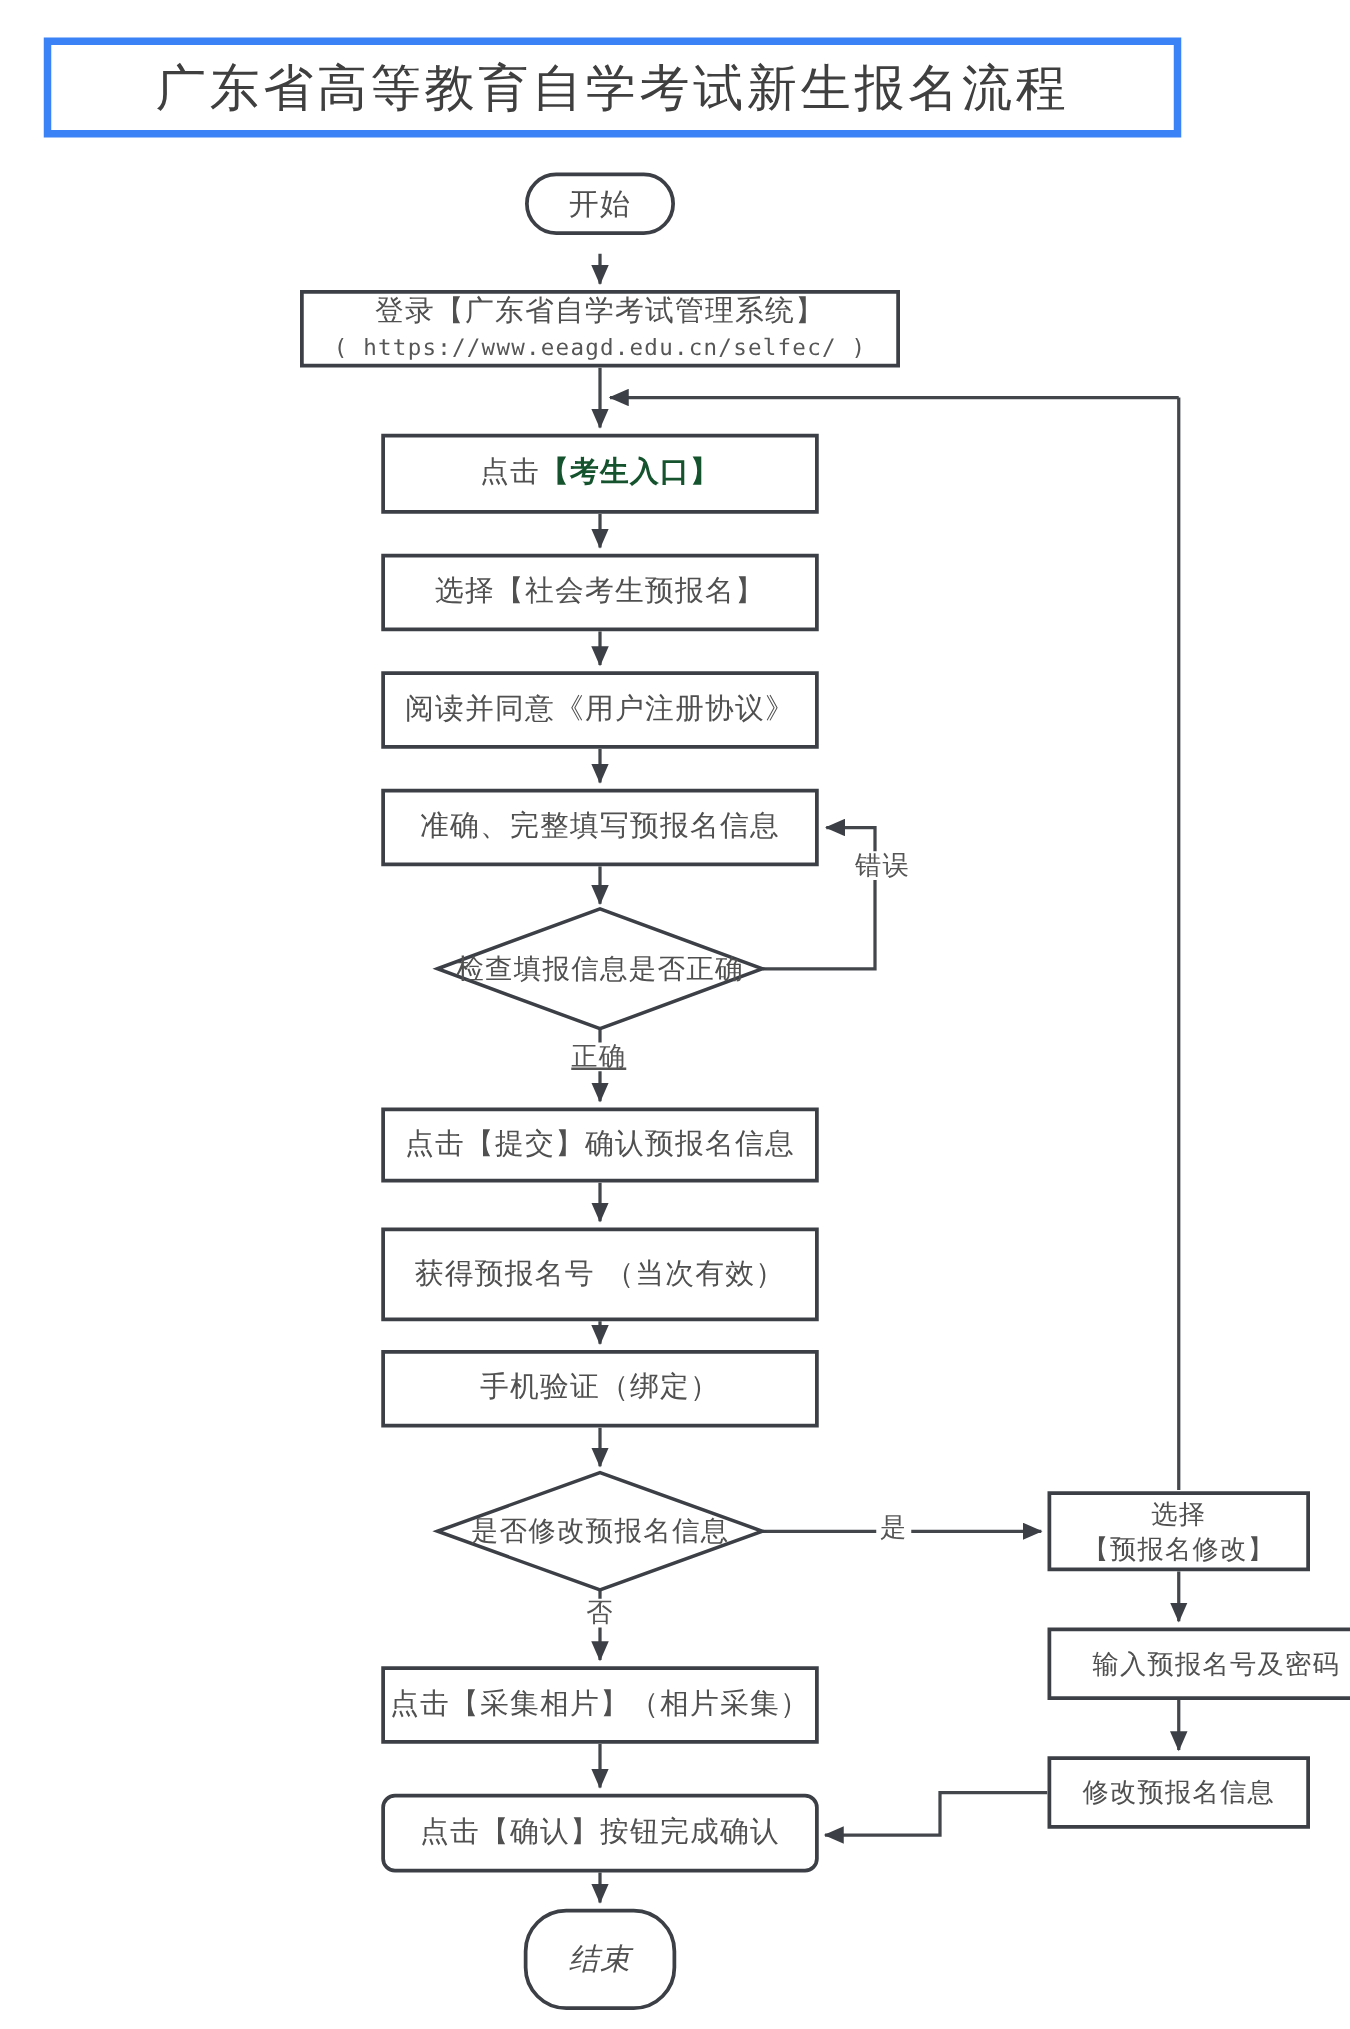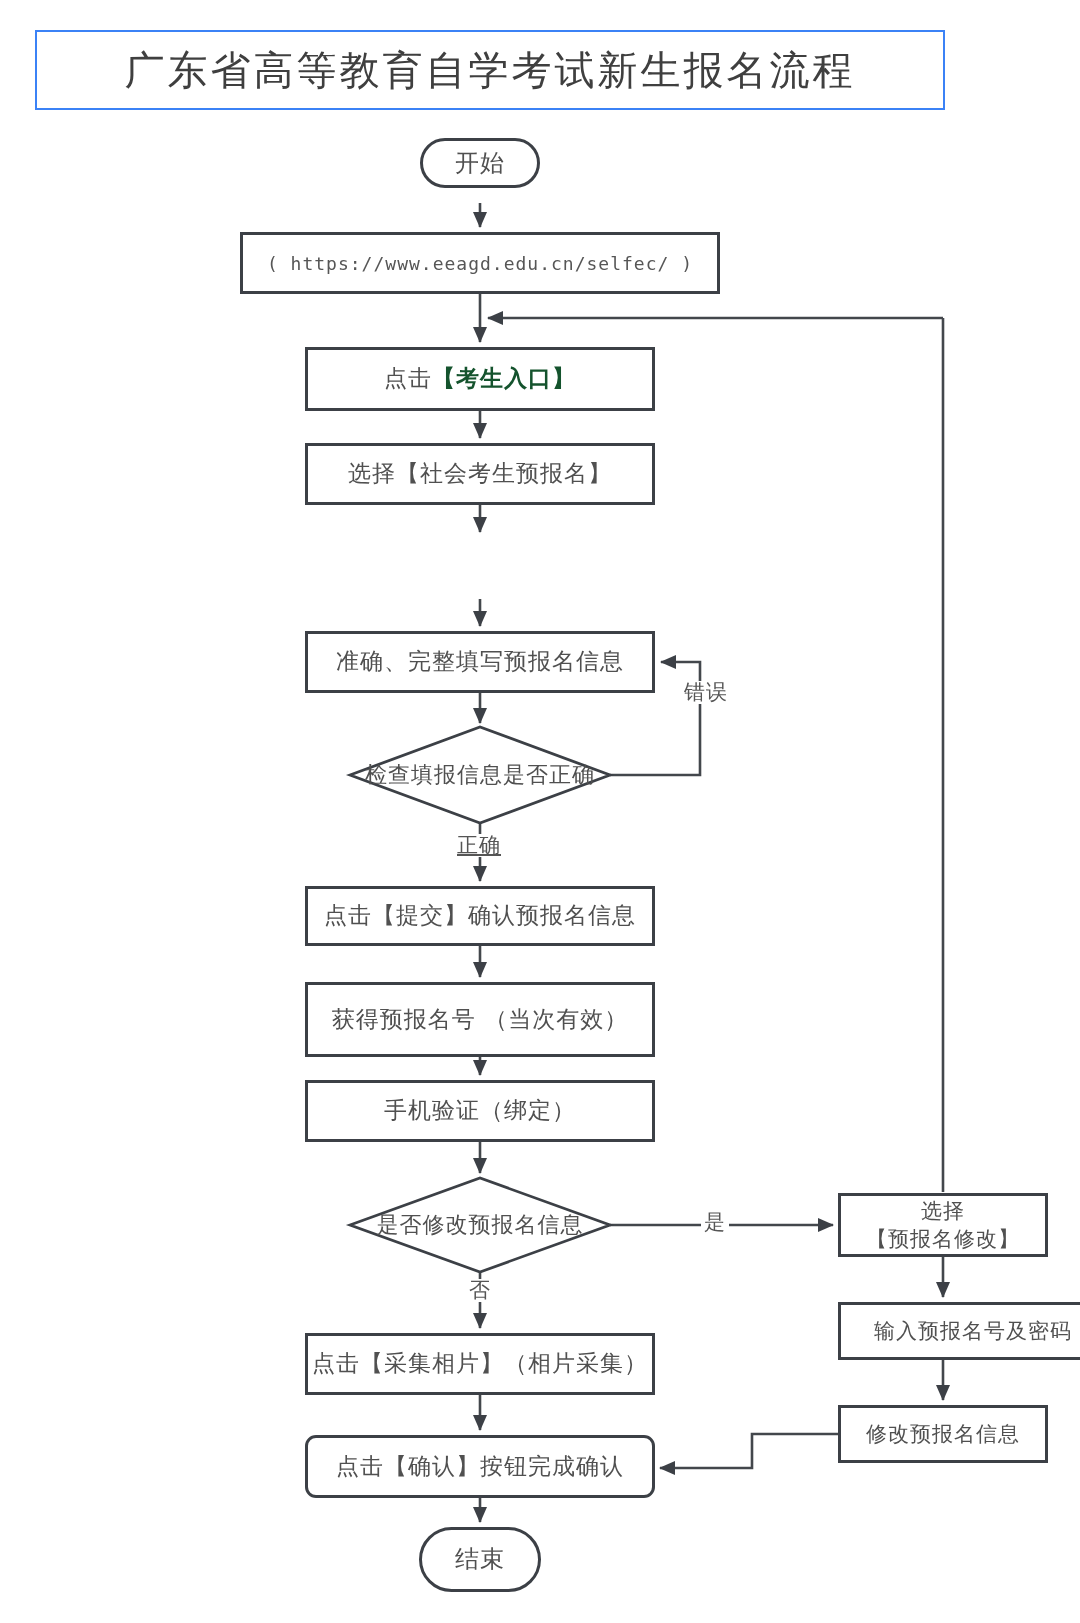--- a/index.html
+++ b/index.html
@@ -16,21 +16,21 @@
     position:absolute;box-sizing:border-box;
     background:#ffffff;border:3px solid #3c4046;
     display:flex;flex-direction:column;align-items:center;justify-content:center;
     text-align:center;line-height:1.35;
     font-size:23px;color:#505050;
     letter-spacing:1px;
   }
   .oval{border-radius:34px;font-size:24px;border-width:3px;}
   .titlebox{
     position:absolute;box-sizing:border-box;
-    border:2px solid #3b82f6;background:#fff;
+    border:6px solid #3b82f6;background:#fff;
     display:flex;align-items:center;justify-content:center;
     font-size:40px;color:#3f3f3f;letter-spacing:3px;
   }
   .url{
     font-family:"DejaVu Sans Mono",monospace;
     font-size:18px;letter-spacing:1px;color:#565656;margin-top:2px;
   }
   .bold{font-weight:bold;color:#14532d;}
   .dtext{
     position:absolute;display:flex;align-items:center;justify-content:center;
@@ -101,31 +101,35 @@
 
   <div class="titlebox" style="left:35px;top:30px;width:910px;height:80px;">
     <span>广东省高等教育自学考试新生报名流程</span>
   </div>
 
   <div class="node oval" style="left:420px;top:138px;width:120px;height:50px;">
     <span>开始</span>
   </div>
 
   <div class="node" style="left:240px;top:232px;width:480px;height:62px;">
+    <span>登录【广东省自学考试管理系统】</span>
     <span class="url">( https://www.eeagd.edu.cn/selfec/ )</span>
   </div>
 
   <div class="node" style="left:305px;top:347px;width:350px;height:64px;">
     <span><span>点击</span><span class="bold">【考生入口】</span></span>
   </div>
 
   <div class="node" style="left:305px;top:443px;width:350px;height:62px;">
     <span>选择【社会考生预报名】</span>
   </div>
 
+  <div class="node" style="left:305px;top:537px;width:350px;height:62px;">
+    <span>阅读并同意《用户注册协议》</span>
+  </div>
 
   <div class="node" style="left:305px;top:631px;width:350px;height:62px;">
     <span>准确、完整填写预报名信息</span>
   </div>
 
   <div class="dtext" style="left:358px;top:760px;width:244px;height:30px;">
     <span>检查填报信息是否正确</span>
   </div>
 
   <div class="elabel" style="left:681px;top:681px;">错误</div>
@@ -163,17 +167,17 @@
   </div>
 
   <div class="node" style="left:305px;top:1333px;width:350px;height:62px;">
     <span>点击【采集相片】（相片采集）</span>
   </div>
 
   <div class="node" style="left:305px;top:1435px;width:350px;height:63px;border-radius:11px;">
     <span>点击【确认】按钮完成确认</span>
   </div>
 
-  <div class="node oval" style="left:419px;top:1527px;width:122px;height:65px;">
+  <div class="node oval" style="left:419px;top:1527px;width:122px;height:81px;font-style:italic;">
     <span>结束</span>
   </div>
 
 </div>
 
 </body></html>

